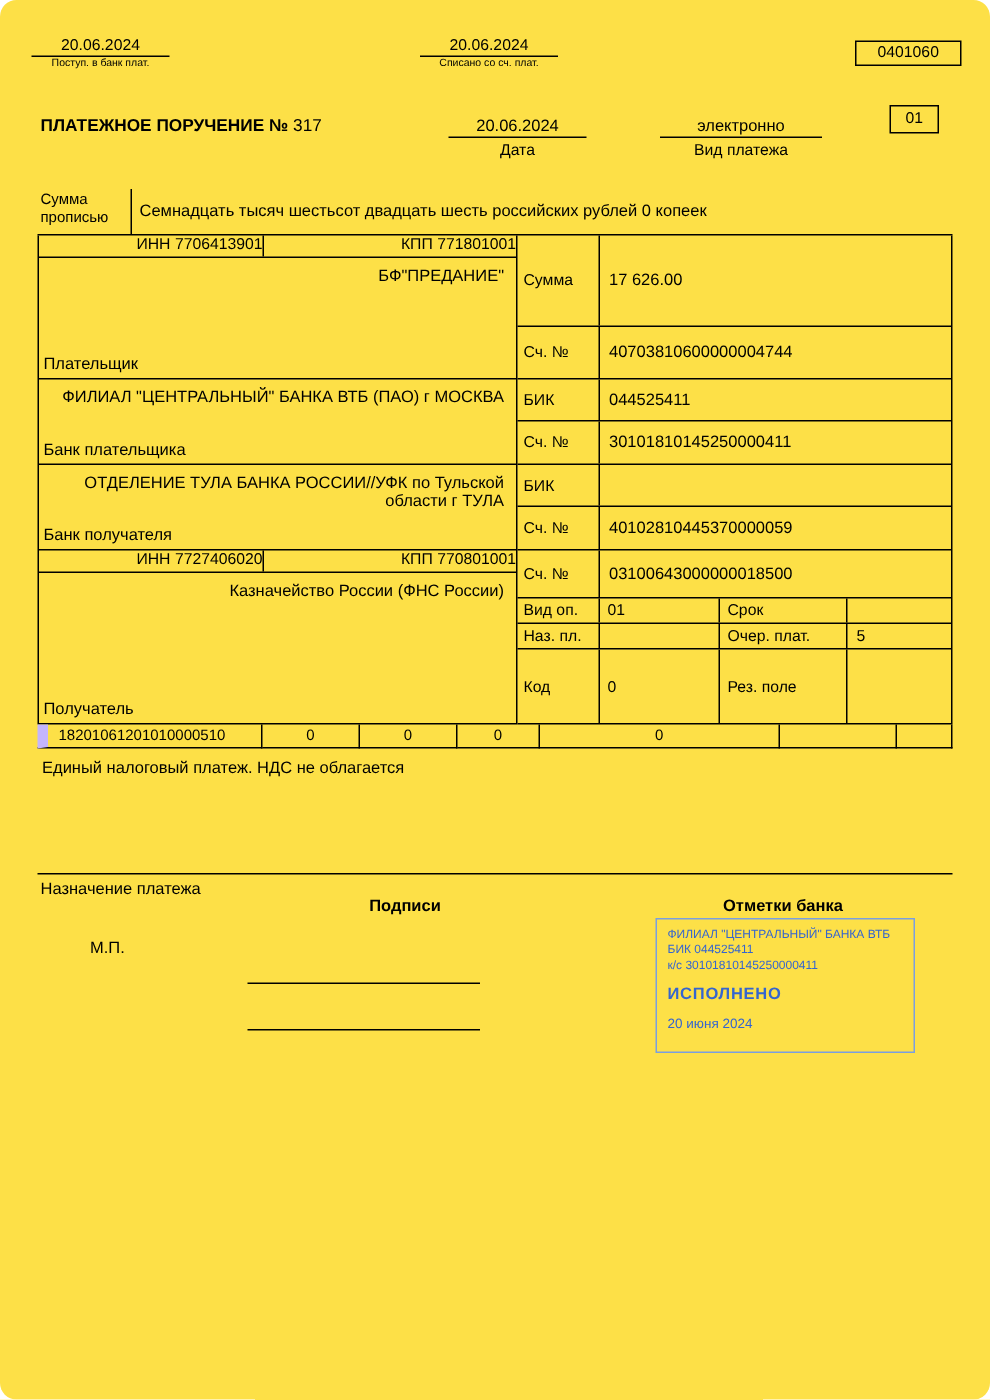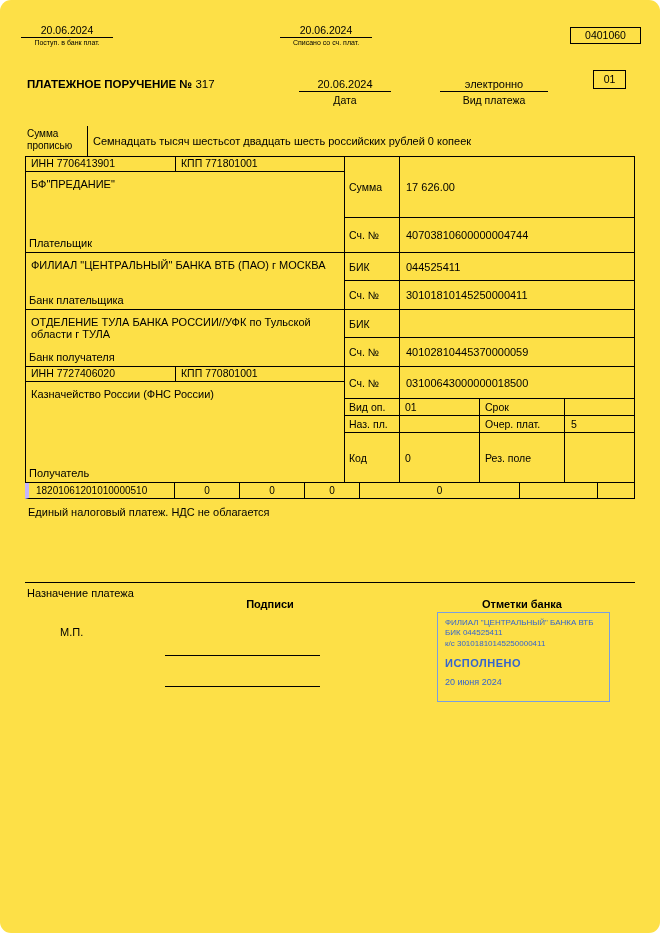--- a/index.html
+++ b/index.html
@@ -18,42 +18,42 @@
 
   .kind-block { position:absolute; text-align:center; }
   .kind-block .kv { font-size:11px; border-bottom:1px solid #000; padding-bottom:1px; }
   .kind-block .kl { font-size:10.5px; padding-top:2px; }
 
   .amount-words { position:absolute; left:25px; top:126px; width:610px; min-height:31px; border-bottom:1px solid #000; display:flex; }
   .aw-label { width:63px; border-right:1px solid #000; font-size:10px; line-height:1.2; padding:2px 2px; white-space:pre-line; }
   .aw-value { flex:1; display:flex; align-items:center; padding:2px 5px; font-size:11px; }
 
   .main-table { position:absolute; left:25px; top:157px; width:610px; display:flex; }
-  .col-left { width:320px; border-left:1px solid #000; border-right:1px solid #000; }
+  .col-left { width:320px; border-left:1px solid #000; border-right:1px solid #000;text-align:right; }
   .col-right { width:290px; border-right:1px solid #000; }
 
   .innkpp { display:flex; height:15px; border-bottom:1px solid #000; font-size:10.5px; line-height:13px; }
   .innkpp .c1 { width:150px; border-right:1px solid #000; padding-left:5px; }
   .innkpp .c2 { flex:1; padding-left:5px; }
 
   .lblock { position:relative; border-bottom:1px solid #000; padding:6px 8px 2px 5px; font-size:11px; }
   .lblock .section-label { position:absolute; left:3px; bottom:3px; font-size:11px; }
   .h81 { height:81px; } .h57 { height:57px; } .h101 { height:101px; }
 
   .rrow { display:flex; border-bottom:1px solid #000; }
   .rrow .rlabel { width:55px; border-right:1px solid #000; display:flex; align-items:center; padding-left:4px; font-size:10.5px; }
   .rrow .rvalue { flex:1; display:flex; align-items:center; padding-left:6px; font-size:11px; }
   .rrow .rv80 { width:80px; border-right:1px solid #000; display:flex; align-items:center; padding-left:5px; font-size:10.5px; }
   .rrow .rl85 { width:85px; border-right:1px solid #000; display:flex; align-items:center; padding-left:5px; font-size:10.5px;text-align:right; }
   .rrow .rv70 { flex:1; display:flex; align-items:center; padding-left:6px; font-size:10.5px; }
   .rh61{height:61px;} .rh35{height:35px;} .rh28{height:28px;} .rh29{height:29px;} .rh32{height:32px;} .rh17{height:17px;} .rh50{height:50px;}
 
   .budget-row { position:absolute; left:25px; top:483px; width:610px; height:16px; display:flex; font-size:10px; }
   .budget-row .bcell { border-right:1px solid #000; border-bottom:1px solid #000; text-align:center; line-height:15px; overflow:hidden; }
-  .budget-row .bcell:first-child { border-left:4px solid #c4b5fd; text-align:left; padding-left:7px; }
+  .budget-row .bcell:first-child { border-left:7px solid #c4b5fd; text-align:left; padding-left:7px; }
   .bw150{width:150px;} .bw65{width:65px;} .bw55{width:55px;} .bw160{width:160px;} .bw78{width:78px;} .bw37{width:37px;}
 
   .purpose-area { position:absolute; left:25px; top:499px; width:610px; height:84px; border-bottom:1px solid #000; padding:7px 3px; font-size:11px; }
   .purpose-label { position:absolute; left:27px; top:587px; font-size:11px; }
 
   .sig-title { position:absolute; font-weight:bold; font-size:11px; text-align:center; }
   .seal { position:absolute; left:60px; top:626px; font-size:11px; }
   .sig-line { position:absolute; left:165px; width:155px; border-top:1px solid #000; height:0; }
 
   .stamp { position:absolute; left:437px; top:612px; width:173px; height:90px; border:1px solid #7a9fe0; padding:5px 7px; color:#3565cf; font-size:8px; line-height:1.3; }

